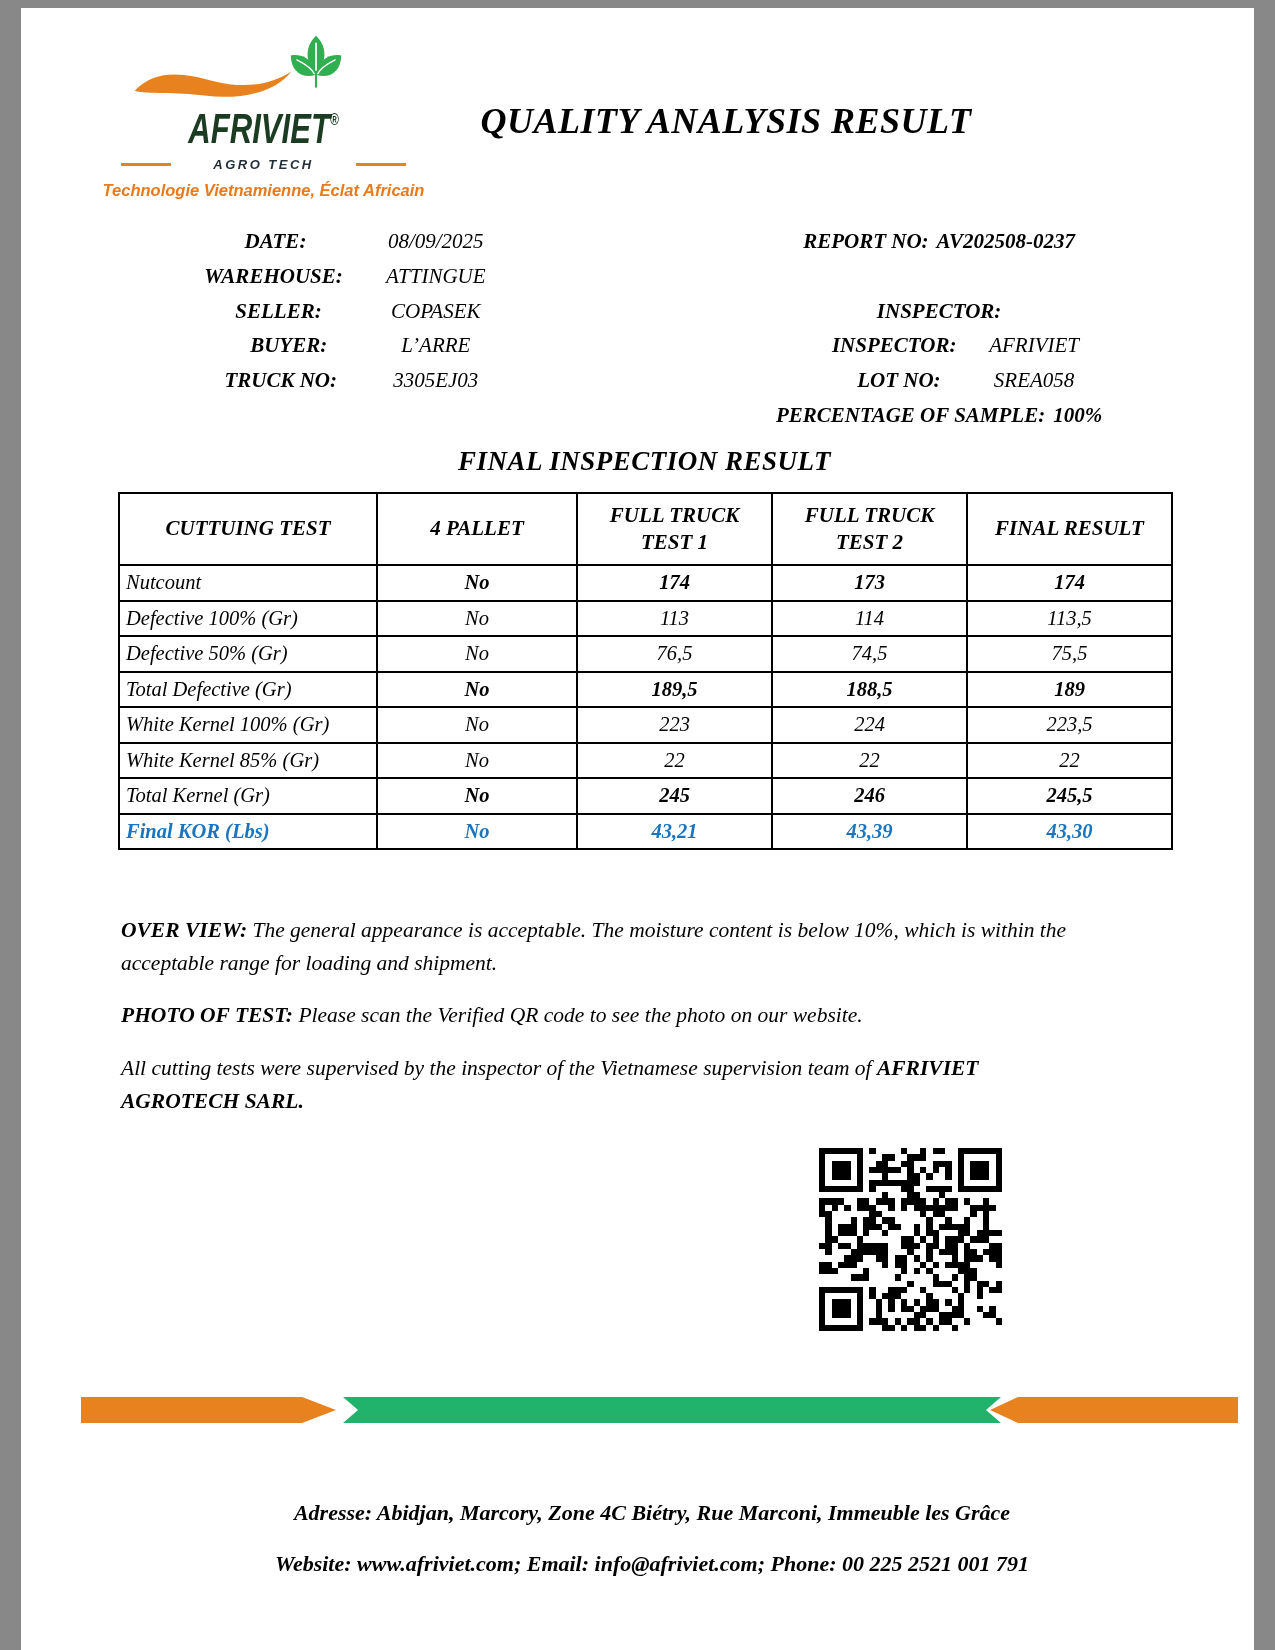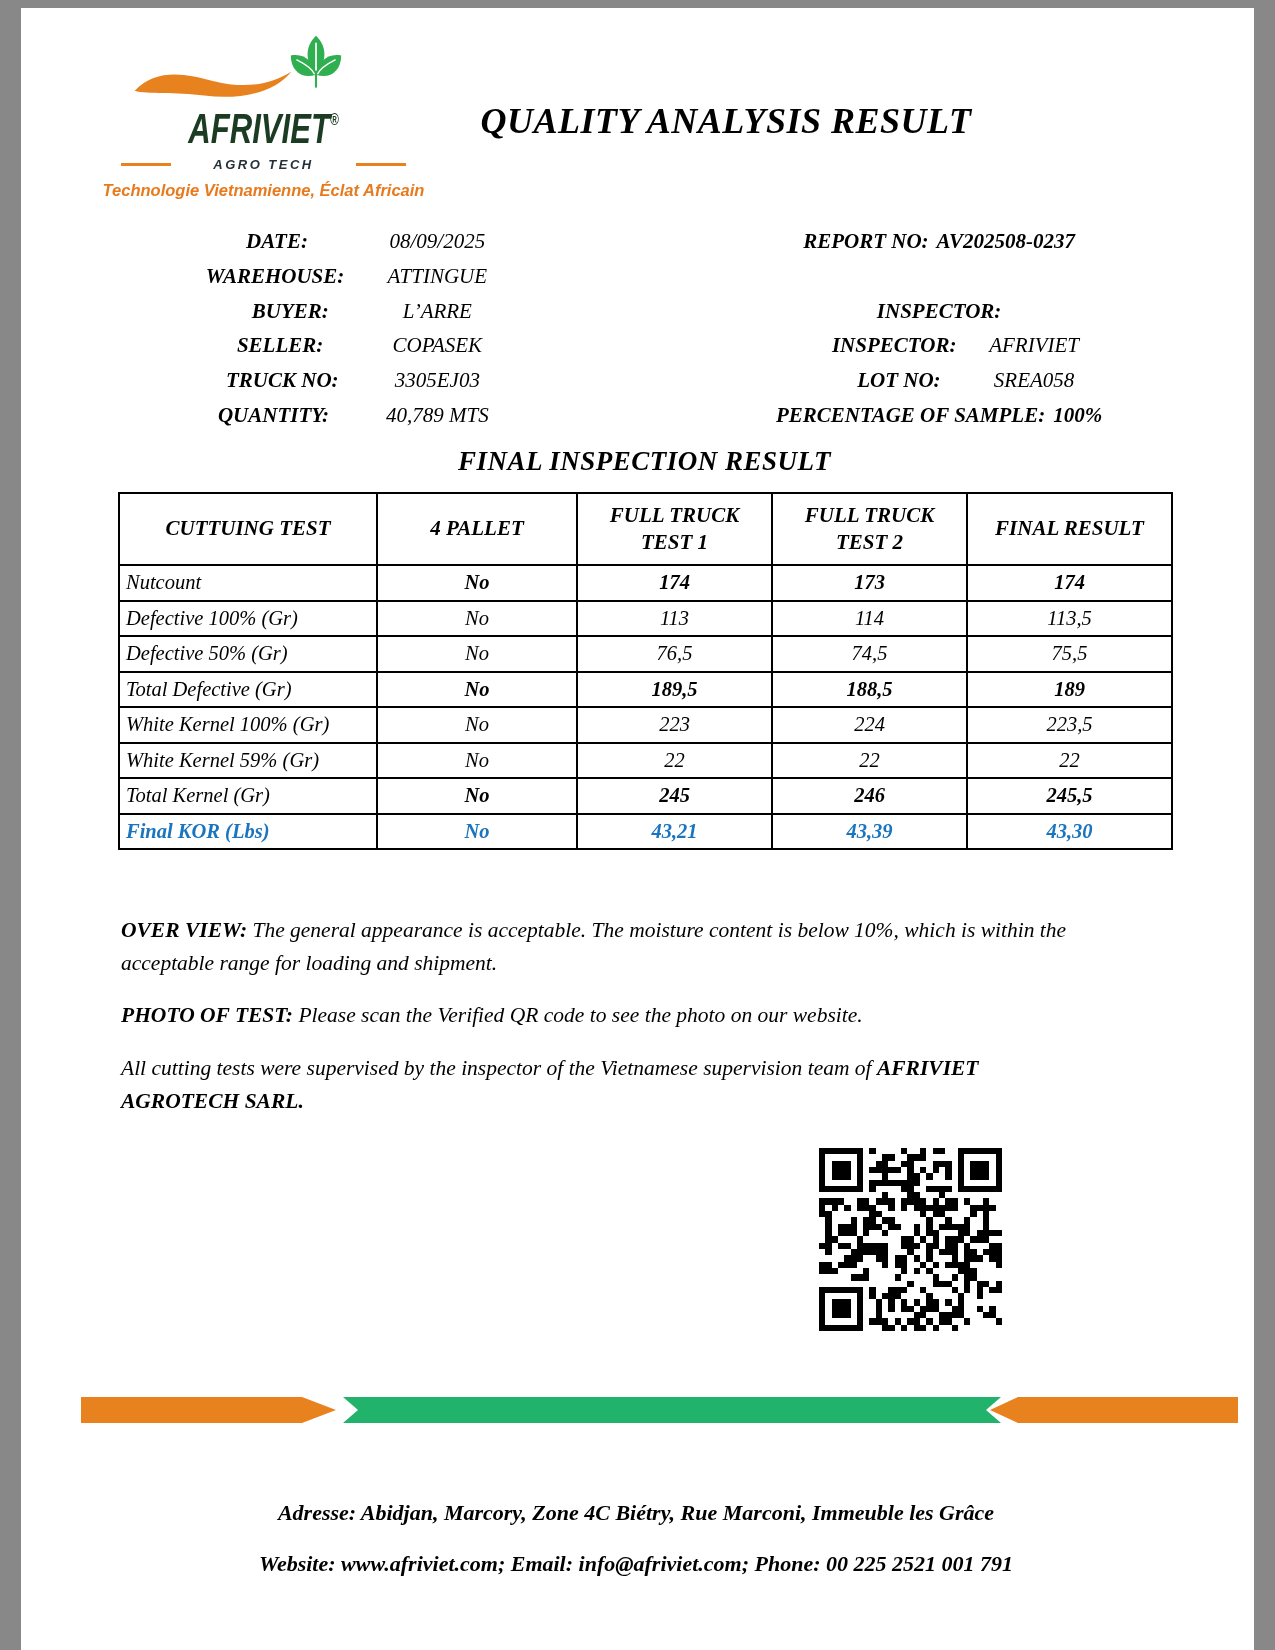--- a/index.html
+++ b/index.html
@@ -68,21 +68,21 @@
   
   .band{position:absolute;left:60px;top:1389px;width:1157px;height:26px;}
   .band-left{position:absolute;left:0;top:0;width:255px;height:100%;background:#E8821E;
     clip-path:polygon(0 0,calc(100% - 34px) 0,100% 50%,calc(100% - 34px) 100%,0 100%);}
   .band-mid{position:absolute;left:262px;top:0;width:658px;height:100%;background:#21B26C;
     clip-path:polygon(0 0,100% 0,calc(100% - 15px) 50%,100% 100%,0 100%,15px 50%);}
   .band-right{position:absolute;left:909px;top:0;width:248px;height:100%;background:#E8821E;
     clip-path:polygon(28px 0,100% 0,100% 100%,28px 100%,0 50%);}
 
   
-  .footer-line{position:absolute;left:0;width:1230px;text-align:center;font-weight:bold;
+  .footer-line{position:absolute;left:16px;width:1230px;text-align:center;font-weight:bold;
     font-size:22px;}
   .footer-line.address{top:1492px;}
   .footer-line.contact{top:1543px;}
 </style>
 </head>
 <body>
 
 <div class="page">
 
   <div class="logo">
@@ -108,24 +108,23 @@
     </div>
     <div class="tagline">Technologie Vietnamienne, Éclat Africain</div>
   </div>
 
   <div class="doc-title">QUALITY ANALYSIS RESULT</div>
 
   <div class="meta">
     <div class="meta-col left">
       <div class="meta-row"><span class="ml w225">DATE:</span><span class="mv">08/09/2025</span></div>
       <div class="meta-row"><span class="ml w225">WAREHOUSE:</span><span class="mv">ATTINGUE</span></div>
+      <div class="meta-row"><span class="ml w225">SELLER:</span><span class="mv">COPASEK</span></div>
       <div class="meta-row"><span class="ml w225">BUYER:</span><span class="mv">L’ARRE</span></div>
-      <div class="meta-row"><span class="ml w225">SELLER:</span><span class="mv">COPASEK</span></div>
       <div class="meta-row"><span class="ml w225">TRUCK NO:</span><span class="mv">3305EJ03</span></div>
-      <div class="meta-row"><span class="ml w225">QUANTITY:</span><span class="mv">40,789 MTS</span></div>
     </div>
     <div class="meta-col right">
       <div class="meta-row"><span class="ml">REPORT NO:</span><span class="mv strong">AV202508-0237</span></div>
       <div class="meta-row"></div>
       <div class="meta-row"><span class="ml w190">INSPECTOR:</span><span class="mv"></span></div>
       <div class="meta-row"><span class="ml w190">INSPECTOR:</span><span class="mv">AFRIVIET</span></div>
       <div class="meta-row"><span class="ml w190">LOT NO:</span><span class="mv">SREA058</span></div>
       <div class="meta-row"><span class="ml">PERCENTAGE OF SAMPLE:</span><span class="mv strong">100%</span></div>
     </div>
   </div>
@@ -179,21 +178,21 @@
         <td>189</td>
       </tr>
       <tr>
         <td>White Kernel 100% (Gr)</td>
         <td>No</td>
         <td>223</td>
         <td>224</td>
         <td>223,5</td>
       </tr>
       <tr>
-        <td>White Kernel 59% (Gr)</td>
+        <td>White Kernel 85% (Gr)</td>
         <td>No</td>
         <td>22</td>
         <td>22</td>
         <td>22</td>
       </tr>
       <tr class="strong">
         <td>Total Kernel (Gr)</td>
         <td>No</td>
         <td>245</td>
         <td>246</td>

